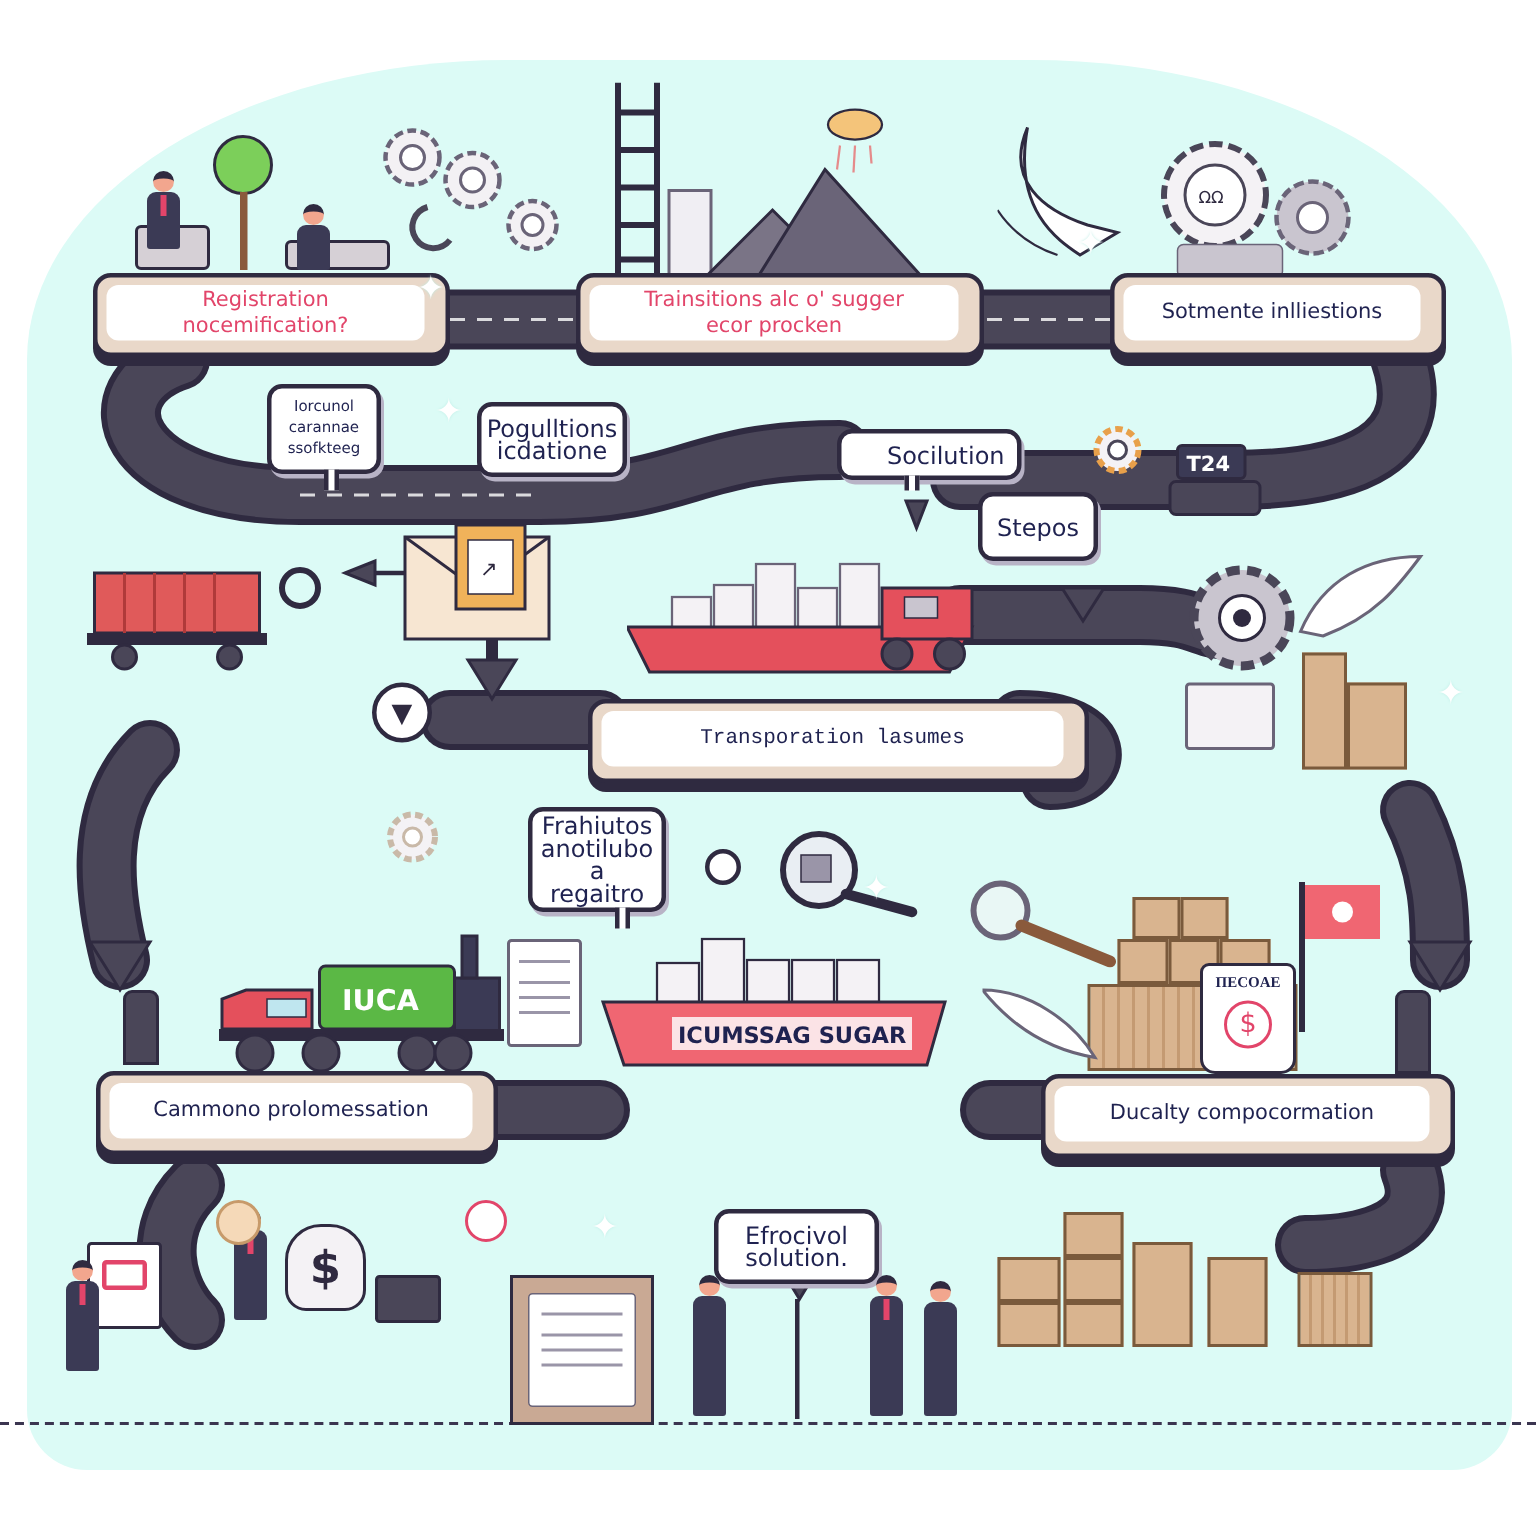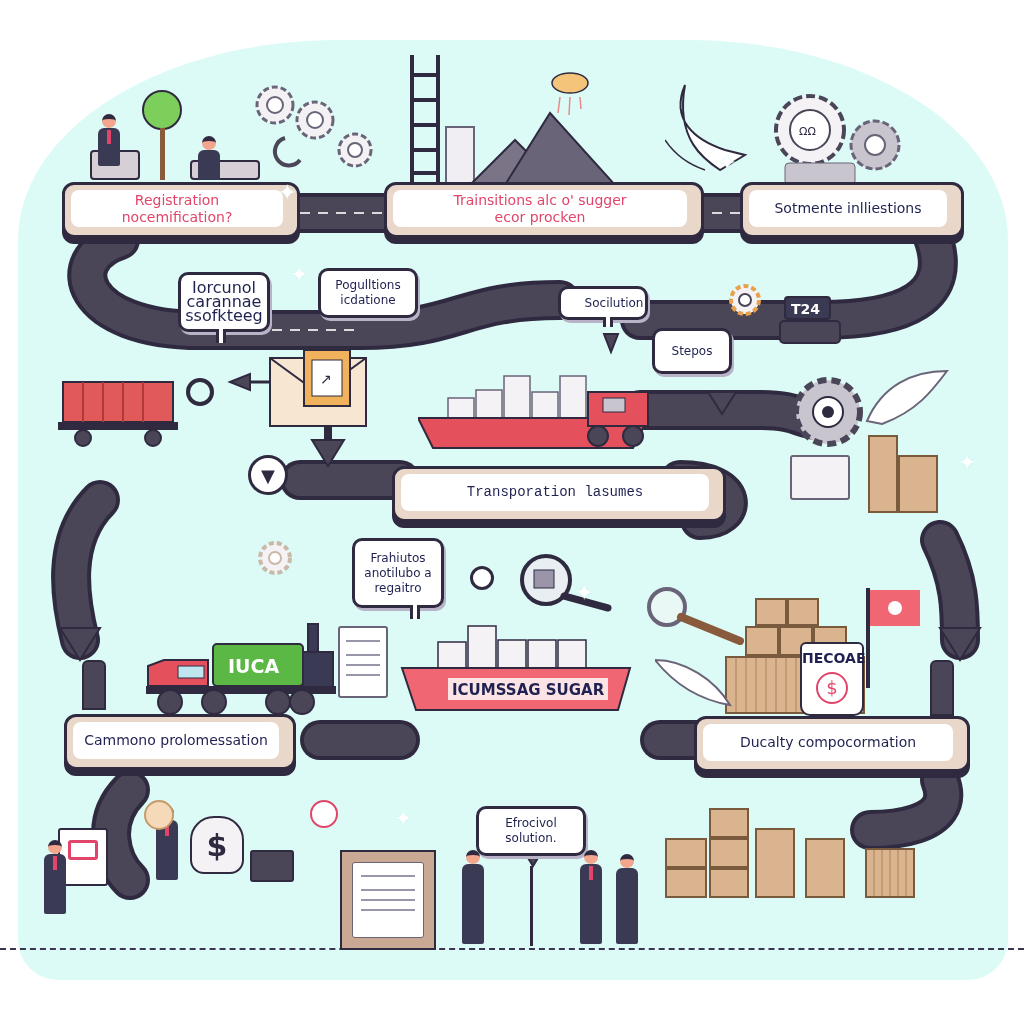--- a/index.html
+++ b/index.html
@@ -31,21 +31,21 @@
     display: flex; align-items: center; justify-content: center; text-align: center;
     font-size: 14px; line-height: 17px; padding: 0 8px;
   }
   .pink { color: #e2456a; }
   .navy { color: #1f2250; }
 
   
   .callout {
     position: absolute; background: #ffffff; border: 3px solid #2f2a40; border-radius: 10px;
     display: flex; align-items: center; justify-content: center; text-align: center;
-    font-size: 12px; line-height: 15px; color: #1f2250; padding: 4px 6px;
+    font-size: 16px; line-height: 15px; color: #1f2250; padding: 4px 6px;
     box-shadow: 2px 3px 0 #b8b3c6;
   }
   .callout .tail {
     position: absolute; width: 10px; height: 14px; background: #fff;
     border-left: 3px solid #2f2a40; border-right: 3px solid #2f2a40; bottom: -14px;
   }
 
   .abs { position: absolute; }
   .person-head { position:absolute; width:14px; height:14px; border-radius:50%; background:#f2a68e; border-top:5px solid #2f2a40; }
   .person-body { position:absolute; width:22px; height:38px; background:#3b3a55; border-radius:6px 6px 2px 2px; }
@@ -177,39 +177,39 @@
     <text x="34" y="50" font-size="11" fill="#2f2a40" font-family="DejaVu Sans, sans-serif">ΩΩ</text>
     <circle cx="110" cy="60" r="24" fill="#c9c5cf" stroke="#6a6478" stroke-width="3" stroke-dasharray="7 3"></circle>
     <circle cx="110" cy="60" r="10" fill="#ffffff" stroke="#6a6478" stroke-width="2"></circle>
     <rect x="20" y="78" width="70" height="22" rx="4" fill="#c9c5cf" stroke="#6a6478"></rect>
   </svg>
 
   <div class="step" style="left:62px;top:182px;width:238px;">
     <div class="face pink" style="white-space:pre-line;">Registration
 nocemification?</div>
   </div>
-  <div class="step" style="left:384px;top:182px;width:320px;">
+  <div class="step" style="left:384px;top:182px;width:272px;">
     <div class="face pink" style="white-space:pre-line;">Trainsitions alc o' sugger
 ecor procken</div>
   </div>
   <div class="step" style="left:740px;top:182px;width:224px;">
     <div class="face navy">Sotmente inlliestions</div>
   </div>
 
-  <div class="callout" style="left:178px;top:272px;width:92px;height:60px;white-space:pre-line;font-size:16px;line-height:14px;">
+  <div class="callout" style="left:178px;top:256px;width:76px;height:60px;white-space:pre-line;font-size:10px;line-height:14px;">
     <span>Iorcunol
 carannae
 ssofkteeg</span>
     <div class="tail" style="left:35px;"></div>
   </div>
   <div class="callout" style="left:318px;top:268px;width:100px;height:50px;white-space:pre-line;">
     <span>Pogulltions
 icdatione</span>
   </div>
-  <div class="callout" style="left:558px;top:286px;width:90px;height:34px;padding-left:28px;">
+  <div class="callout" style="left:558px;top:286px;width:123px;height:34px;padding-left:28px;">
     <span>Socilution</span>
     <div class="tail" style="left:42px;height:10px;bottom:-10px;"></div>
   </div>
   <div class="callout" style="left:652px;top:328px;width:80px;height:46px;">
     <span>Stepos</span>
   </div>
 
   <svg class="abs" style="left:775px;top:295px;" width="90" height="50" viewBox="0 0 90 50">
     <rect x="10" y="2" width="45" height="22" rx="3" fill="#3b3a55" stroke="#2f2a40" stroke-width="2"></rect>
     <text x="16" y="19" font-size="14" font-weight="bold" fill="#ffffff" font-family="DejaVu Sans, sans-serif">T24</text>
@@ -336,35 +336,35 @@
 
   <div class="abs" style="left:725px;top:598px;width:140px;height:116px;">
     <div class="box-crate" style="left:30px;top:0;width:32px;height:28px;"></div>
     <div class="box-crate" style="left:62px;top:0;width:32px;height:28px;"></div>
     <div class="box-crate" style="left:20px;top:28px;width:34px;height:30px;"></div>
     <div class="box-crate" style="left:54px;top:28px;width:34px;height:30px;"></div>
     <div class="box-crate" style="left:88px;top:28px;width:34px;height:30px;"></div>
     <div class="box-crate" style="left:0;top:58px;width:140px;height:58px;background:repeating-linear-gradient(90deg,#d9b48f 0 8px,#c49a72 8px 10px);"></div>
   </div>
   <div class="abs" style="left:800px;top:642px;width:64px;height:74px;background:#fff;border:2px solid #2f2a40;border-radius:6px 6px 10px 10px;text-align:center;">
-    <div style="font-size:14px;font-weight:bold;color:#1f2250;margin-top:6px;">ПECOAE</div>
+    <div style="font-size:10px;font-weight:bold;color:#1f2250;margin-top:6px;font-family:Liberation Serif, serif;">ПECOAE</div>
     <div style="width:32px;height:32px;margin:6px auto 0;border:2px solid #e2456a;border-radius:50%;color:#e2456a;font-size:18px;line-height:28px;">$</div>
   </div>
   <div class="abs" style="left:866px;top:588px;width:4px;height:100px;background:#2f2a40;"></div>
   <div class="abs" style="left:870px;top:590px;width:50px;height:36px;background:#f06672;display:flex;align-items:center;justify-content:center;">
     <div style="width:14px;height:14px;border-radius:50%;background:#fff;"></div>
   </div>
   <svg class="abs" style="left:655px;top:650px;" width="80" height="60" viewBox="0 0 80 60">
     <path d="M0 10 C 30 10, 60 30, 75 55 C 45 50, 20 35, 0 10 Z" fill="#ffffff" stroke="#6a6478" stroke-width="2"></path>
   </svg>
 
   <div class="abs" style="left:82px;top:660px;width:24px;height:50px;background:#4a4658;border:2px solid #2f2a40;border-radius:6px 6px 0 0;"></div>
   <div class="abs" style="left:930px;top:660px;width:24px;height:56px;background:#4a4658;border:2px solid #2f2a40;border-radius:6px 6px 0 0;"></div>
 
-  <div class="step" style="left:64px;top:714px;width:232px;">
+  <div class="step" style="left:64px;top:714px;width:268px;">
     <div class="face navy">Cammono prolomessation</div>
   </div>
   <div class="step" style="left:694px;top:716px;width:276px;">
     <div class="face navy">Ducalty compocormation</div>
   </div>
 
   <div class="abs" style="left:40px;top:800px;width:290px;height:150px;">
     <div class="abs" style="left:18px;top:28px;width:50px;height:58px;background:#fff;border:2px solid #2f2a40;border-radius:3px;">
       <div style="margin:10px 8px;height:20px;border:3px solid #e2456a;border-radius:3px;"></div>
     </div>

